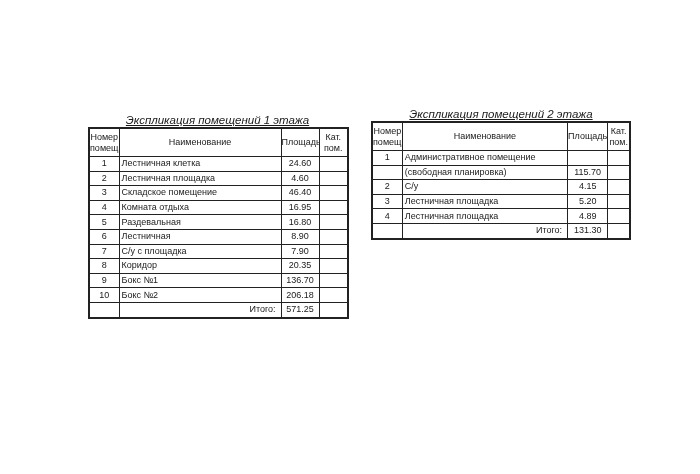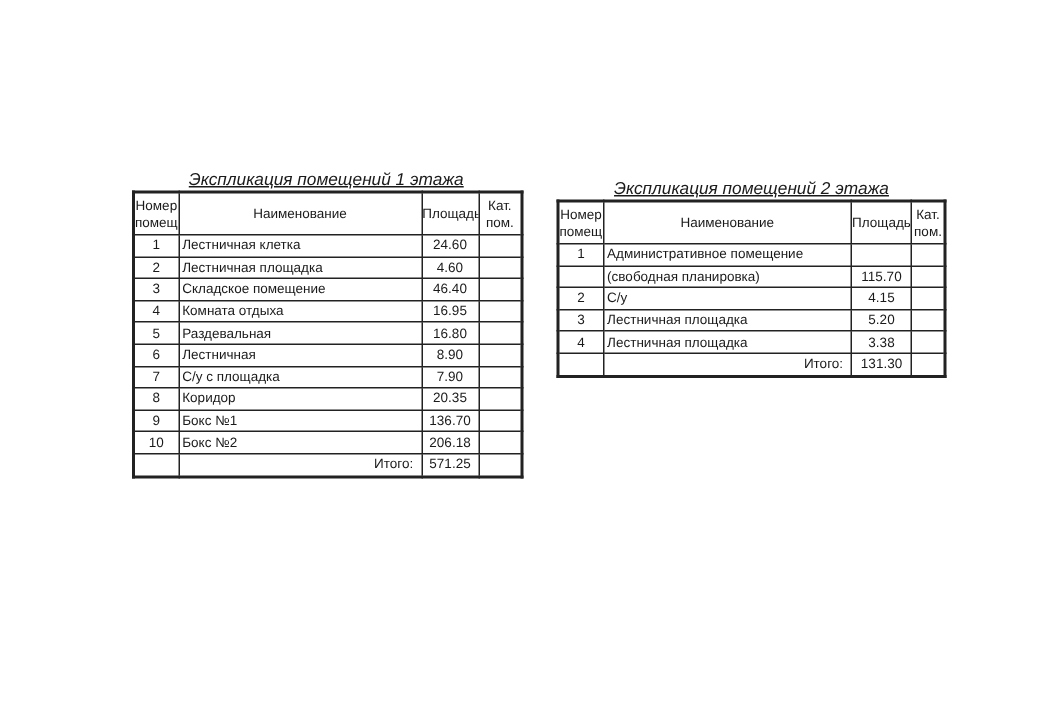--- a/index.html
+++ b/index.html
@@ -12,21 +12,21 @@
     height: 474px;
     position: relative;
     font-family: "Liberation Sans", sans-serif;
     color: #1a1a1a;
     overflow: hidden;
   }
   .block {
     position: absolute;
   }
   .block-1 { left: 88px;  top: 113px; width: 259px; }
-  .block-2 { left: 371px; top: 119px; width: 260px; }
+  .block-2 { left: 371px; top: 107px; width: 260px; }
   .tbl-title {
     font-size: 11.5px;
     line-height: 14px;
     font-style: italic;
     text-decoration: underline;
     text-align: center;
     white-space: nowrap;
     color: #1a1a1a;
   }
   table.expl {
@@ -207,21 +207,21 @@
           </tr>
           <tr>
             <td class="num">3</td>
             <td class="name">Лестничная площадка</td>
             <td class="area">5.20</td>
             <td class="cat"></td>
           </tr>
           <tr>
             <td class="num">4</td>
             <td class="name">Лестничная площадка</td>
-            <td class="area">3.38</td>
+            <td class="area">4.89</td>
             <td class="cat"></td>
           </tr>
           <tr class="total">
             <td class="num"></td>
             <td class="name">Итого:</td>
             <td class="area">131.30</td>
             <td class="cat"></td>
           </tr>
         </tbody>
     </table>

